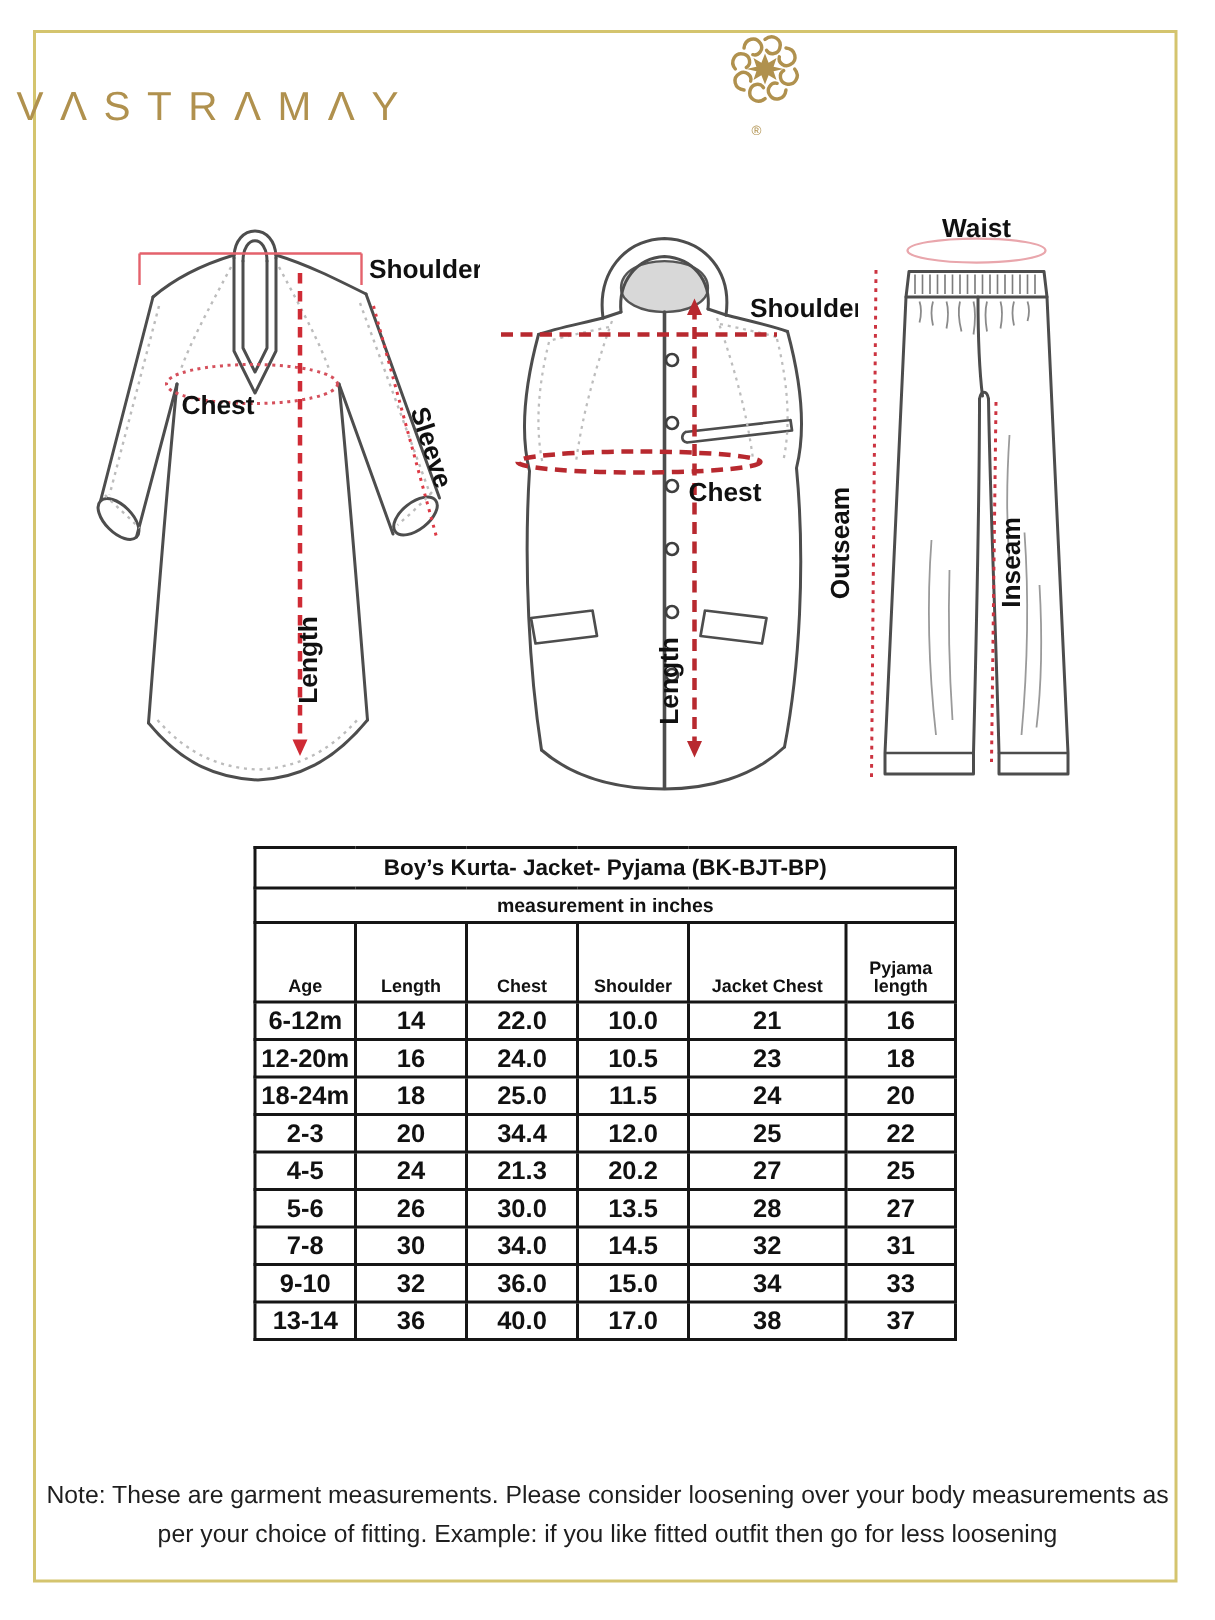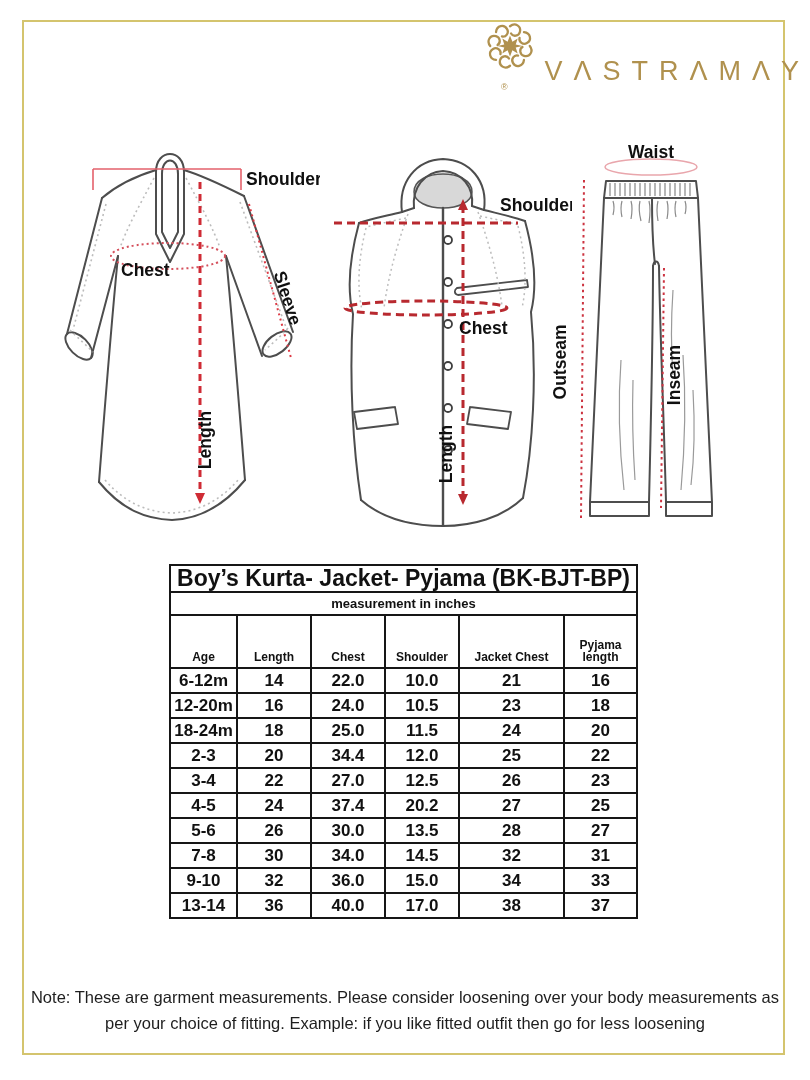--- a/index.html
+++ b/index.html
@@ -1,33 +1,33 @@
 <!DOCTYPE html>
 <html><head>
 <meta charset="utf-8">
 <style>
   html,body{margin:0;padding:0;background:#ffffff;}
   .page{position:relative;width:810px;height:1080px;background:#ffffff;overflow:hidden;
         font-family:"Liberation Sans",sans-serif;}
   .frame{position:absolute;left:22px;top:20px;right:25px;bottom:25px;
          border:2px solid #d4c46e;pointer-events:none;}
   
-  .wordmark{position:absolute;top:56px;left:0;width:100%;text-align:right;
+  .wordmark{position:absolute;top:56px;left:0;width:100%;text-align:left;
             font-size:27px;letter-spacing:11px;text-indent:11px;color:#b0914e;font-weight:400;}
   .reg{position:absolute;top:82px;left:calc(50% + 96px);font-size:9px;color:#b0914e;}
   .ornament{position:absolute;top:20px;left:calc(50% + 80px);width:50px;height:52px;}
   
   .diag{position:absolute;}
   .diag text{font-family:"Liberation Sans",sans-serif;font-weight:bold;font-size:17.5px;fill:#101010;}
   
   .size-table{position:absolute;left:169px;top:564px;width:467px;border-collapse:collapse;
               table-layout:fixed;color:#111;}
   .size-table th,.size-table td{border:2px solid #161616;text-align:center;vertical-align:middle;
               font-weight:bold;padding:0;line-height:1.05;}
-  .t-title{font-size:23px;height:25px;}
+  .t-title{font-size:15px;height:25px;}
   .t-sub{font-size:13px;height:21px;}
   .t-colrow th{font-size:12px;height:48px;vertical-align:bottom;padding-bottom:3px;}
   .size-table td{font-size:17px;height:23px;}
   
   .note{position:absolute;left:30px;top:968px;width:750px;text-align:center;
         font-size:16.5px;line-height:26px;color:#1e1e1e;margin-top:16px;}
 </style>
 </head>
 <body>
 
@@ -226,31 +226,23 @@
         </tr>
         <tr>
           <td>2-3</td>
           <td>20</td>
           <td>34.4</td>
           <td>12.0</td>
           <td>25</td>
           <td>22</td>
         </tr>
         <tr>
-          <td>3-4</td>
-          <td>22</td>
-          <td>27.0</td>
-          <td>12.5</td>
-          <td>26</td>
-          <td>23</td>
-        </tr>
-        <tr>
           <td>4-5</td>
           <td>24</td>
-          <td>37.4</td>
+          <td>21.3</td>
           <td>20.2</td>
           <td>27</td>
           <td>25</td>
         </tr>
         <tr>
           <td>5-6</td>
           <td>26</td>
           <td>30.0</td>
           <td>13.5</td>
           <td>28</td>

